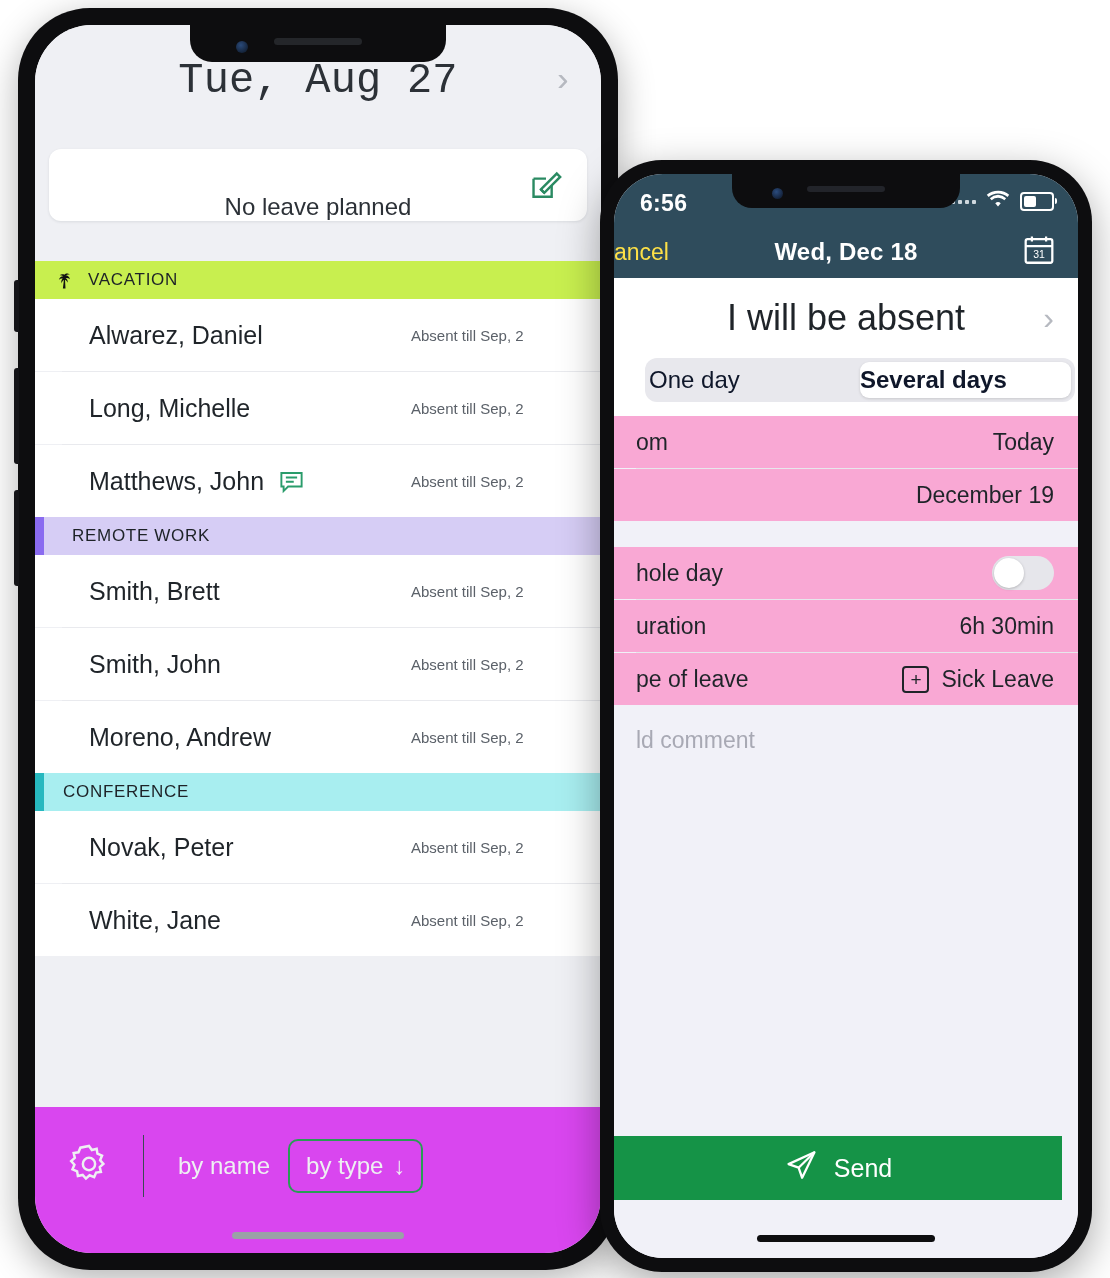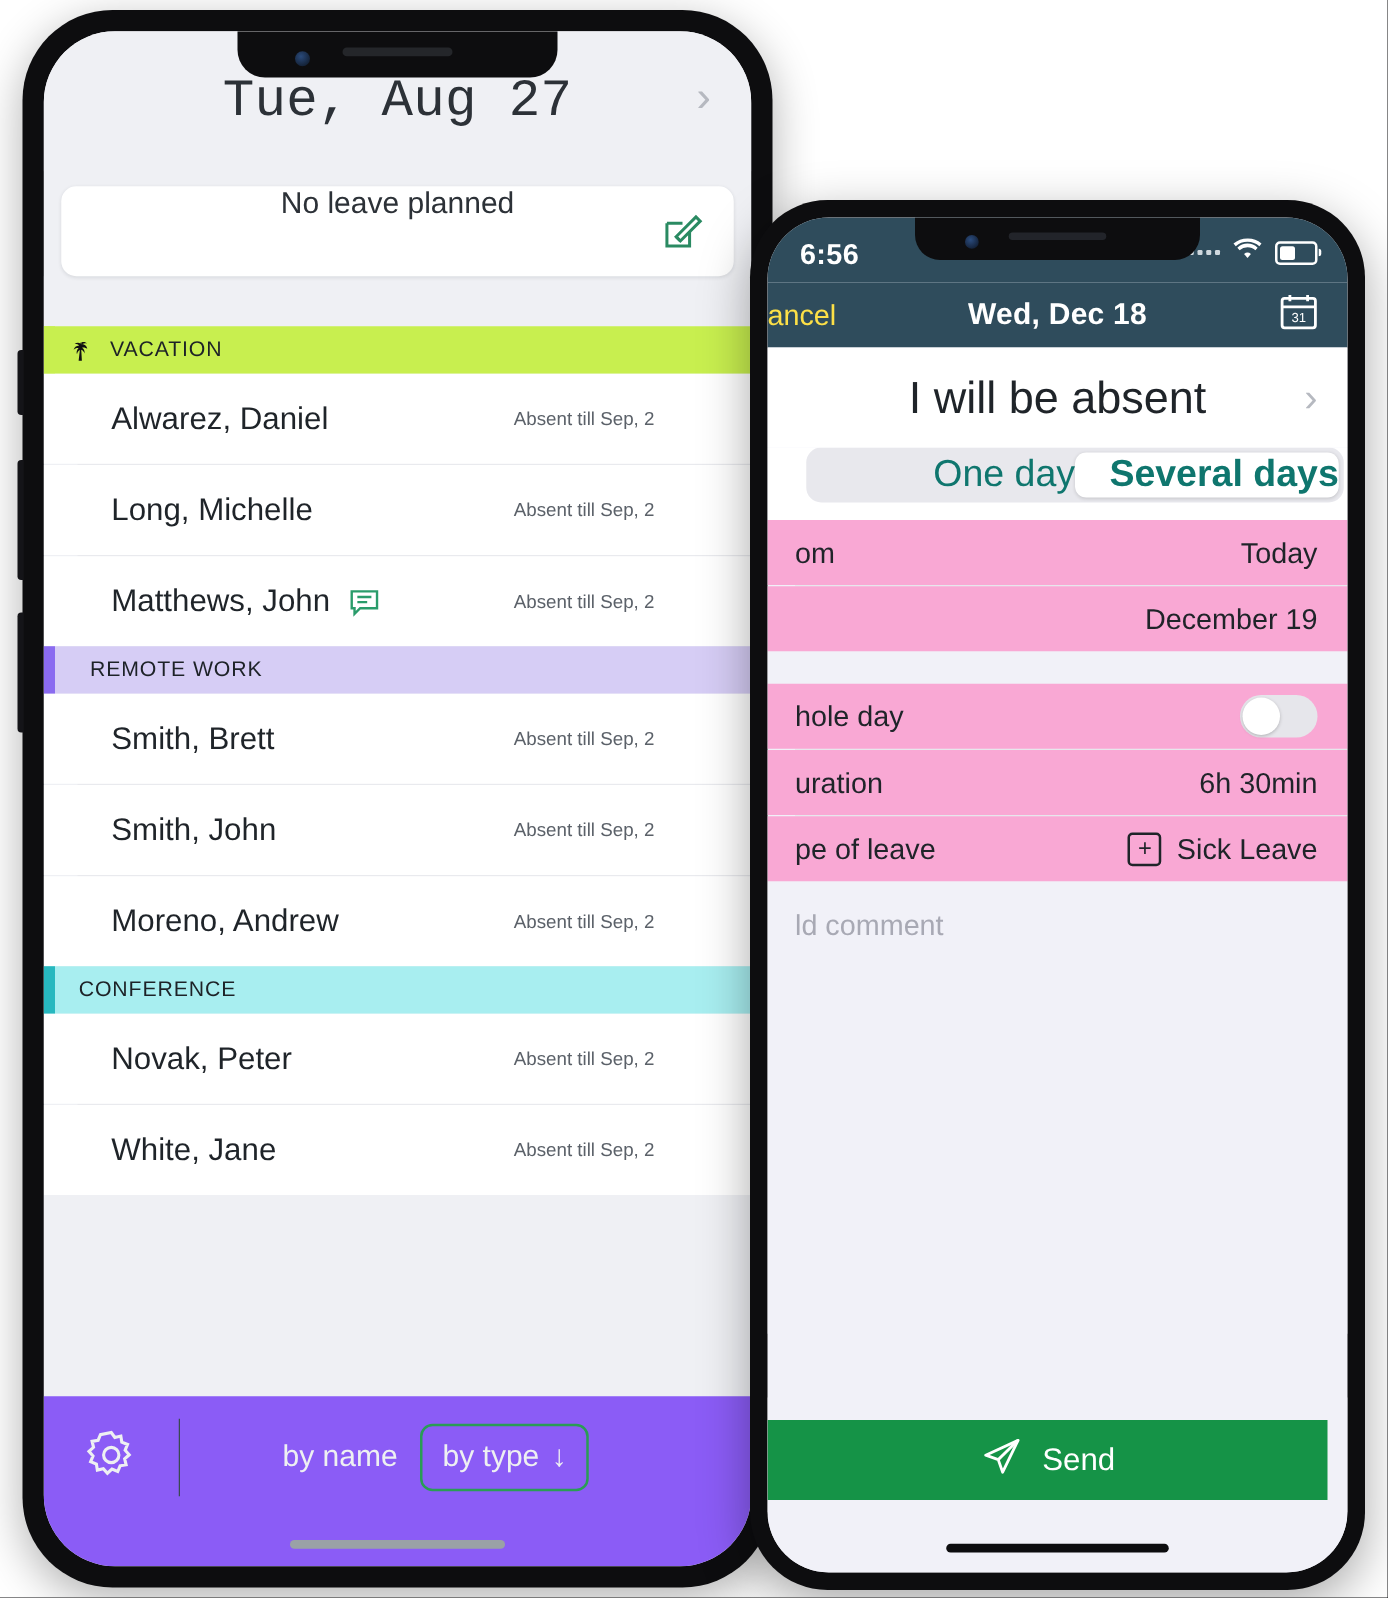--- a/index.html
+++ b/index.html
@@ -42,21 +42,21 @@
     position:relative;height:112px;background:#eff0f4;
     display:flex;align-items:center;justify-content:center;font-family:Liberation Mono, monospace;
   }
   .p1-date{font-size:42px;color:#2c3137;font-weight:400;letter-spacing:.2px;}
   .p1-chev{
     position:absolute;right:28px;top:50%;transform:translateY(-50%);
     font-size:34px;color:#b6b9c0;font-weight:300;line-height:1;
   }
   .leave-card{
     margin:12px 14px 0 14px;background:#fff;border-radius:12px;height:72px;
-    display:flex;align-items:flex-start;justify-content:center;position:relative;
+    display:flex;align-items:flex-end;justify-content:center;position:relative;
     box-shadow:0 1px 3px rgba(30,35,50,.10);
   }
   .leave-card-txt{font-size:24px;color:#2c3137;}
   .edit-ic{position:absolute;right:24px;top:50%;transform:translateY(-50%);width:34px;height:34px;}
   .p1-gap{height:40px;background:#eff0f4;}
 
   .sect{height:38px;display:flex;align-items:center;position:relative;}
   .sect .bar{width:9px;height:100%;}
   .sect .lbl{font-size:17px;letter-spacing:.7px;color:#1d2227;padding-left:9px;}
   .sect .sic{padding-left:11px;display:flex;align-items:center;}
@@ -67,22 +67,22 @@
   }
   .row .nm{font-size:25px;color:#1f2429;flex:0 0 auto;margin-left:27px;}
   .msg-ic{margin-left:14px;display:flex;align-items:center;}
   .row .right{position:absolute;right:0;width:190px;text-align:left;}
   .row .ab{font-size:15px;color:#5b6169;display:block;line-height:1;}
   .row .ubar{margin-top:13px;height:4px;border-radius:2px;background:#e3e4e8;width:174px;}
   .rowsep{height:1px;background:#e9eaee;margin-left:27px;}
   .list-tail{background:#eff0f4;height:76px;}
 
   .p1-tabbar{
-    position:absolute;left:0;right:0;bottom:0;height:118px;background:#8b5cf6;
-    display:flex;align-items:flex-start;padding-top:18px;gap:48px;
+    position:absolute;left:0;right:0;bottom:0;height:118px;background:#d946ef;
+    display:flex;align-items:flex-start;padding-top:28px;
   }
   .gear-wrap{width:108px;display:flex;align-items:center;justify-content:center;
     height:62px;border-right:1px solid #3a4a52;}
   .tabs{display:flex;align-items:center;gap:0;height:62px;padding-left:16px;}
   .tab{font-size:24px;color:#eef0f2;padding:0 18px;line-height:62px;}
   .tab.sel{
     border:2px solid #2a9c55;border-radius:10px;height:50px;line-height:46px;
     padding:0 16px;display:flex;align-items:center;gap:10px;
   }
   .tab.sel .arr{font-size:24px;}
@@ -137,21 +137,21 @@
   }
   .p2-title{font-size:36px;color:#1f2429;}
   .p2-title-chev{position:absolute;right:24px;top:50%;transform:translateY(-50%);
     font-size:32px;color:#b6b9c0;font-weight:300;line-height:1;}
 
   .seg-wrap{background:#fff;padding:0 0 14px 0;display:flex;justify-content:center;}
   .seg{
     background:#e8e8ed;border-radius:12px;height:44px;width:430px;
     display:flex;align-items:center;padding:4px;box-sizing:border-box;margin-left:28px;
   }
-  .seg div{flex:1;text-align:right;font-size:30px;color:#0f766e;line-height:36px;font-weight:700;}
+  .seg div{flex:1;text-align:left;font-size:24px;color:#0f172a;line-height:36px;font-weight:700;}
   .seg div.off{font-weight:400;}
   .seg div.on{background:#fff;border-radius:9px;box-shadow:0 1px 3px rgba(0,0,0,.14);}
 
   .frow{
     background:#f9a8d4;height:52px;display:flex;align-items:center;
     padding:0 24px 0 22px;position:relative;justify-content:space-between;
   }
   .frow .flbl{font-size:23px;color:#1f2429;}
   .frow .fval{font-size:23px;color:#1f2429;}
   .fsep{height:1px;background:#e7e7ec;margin-left:22px;}

